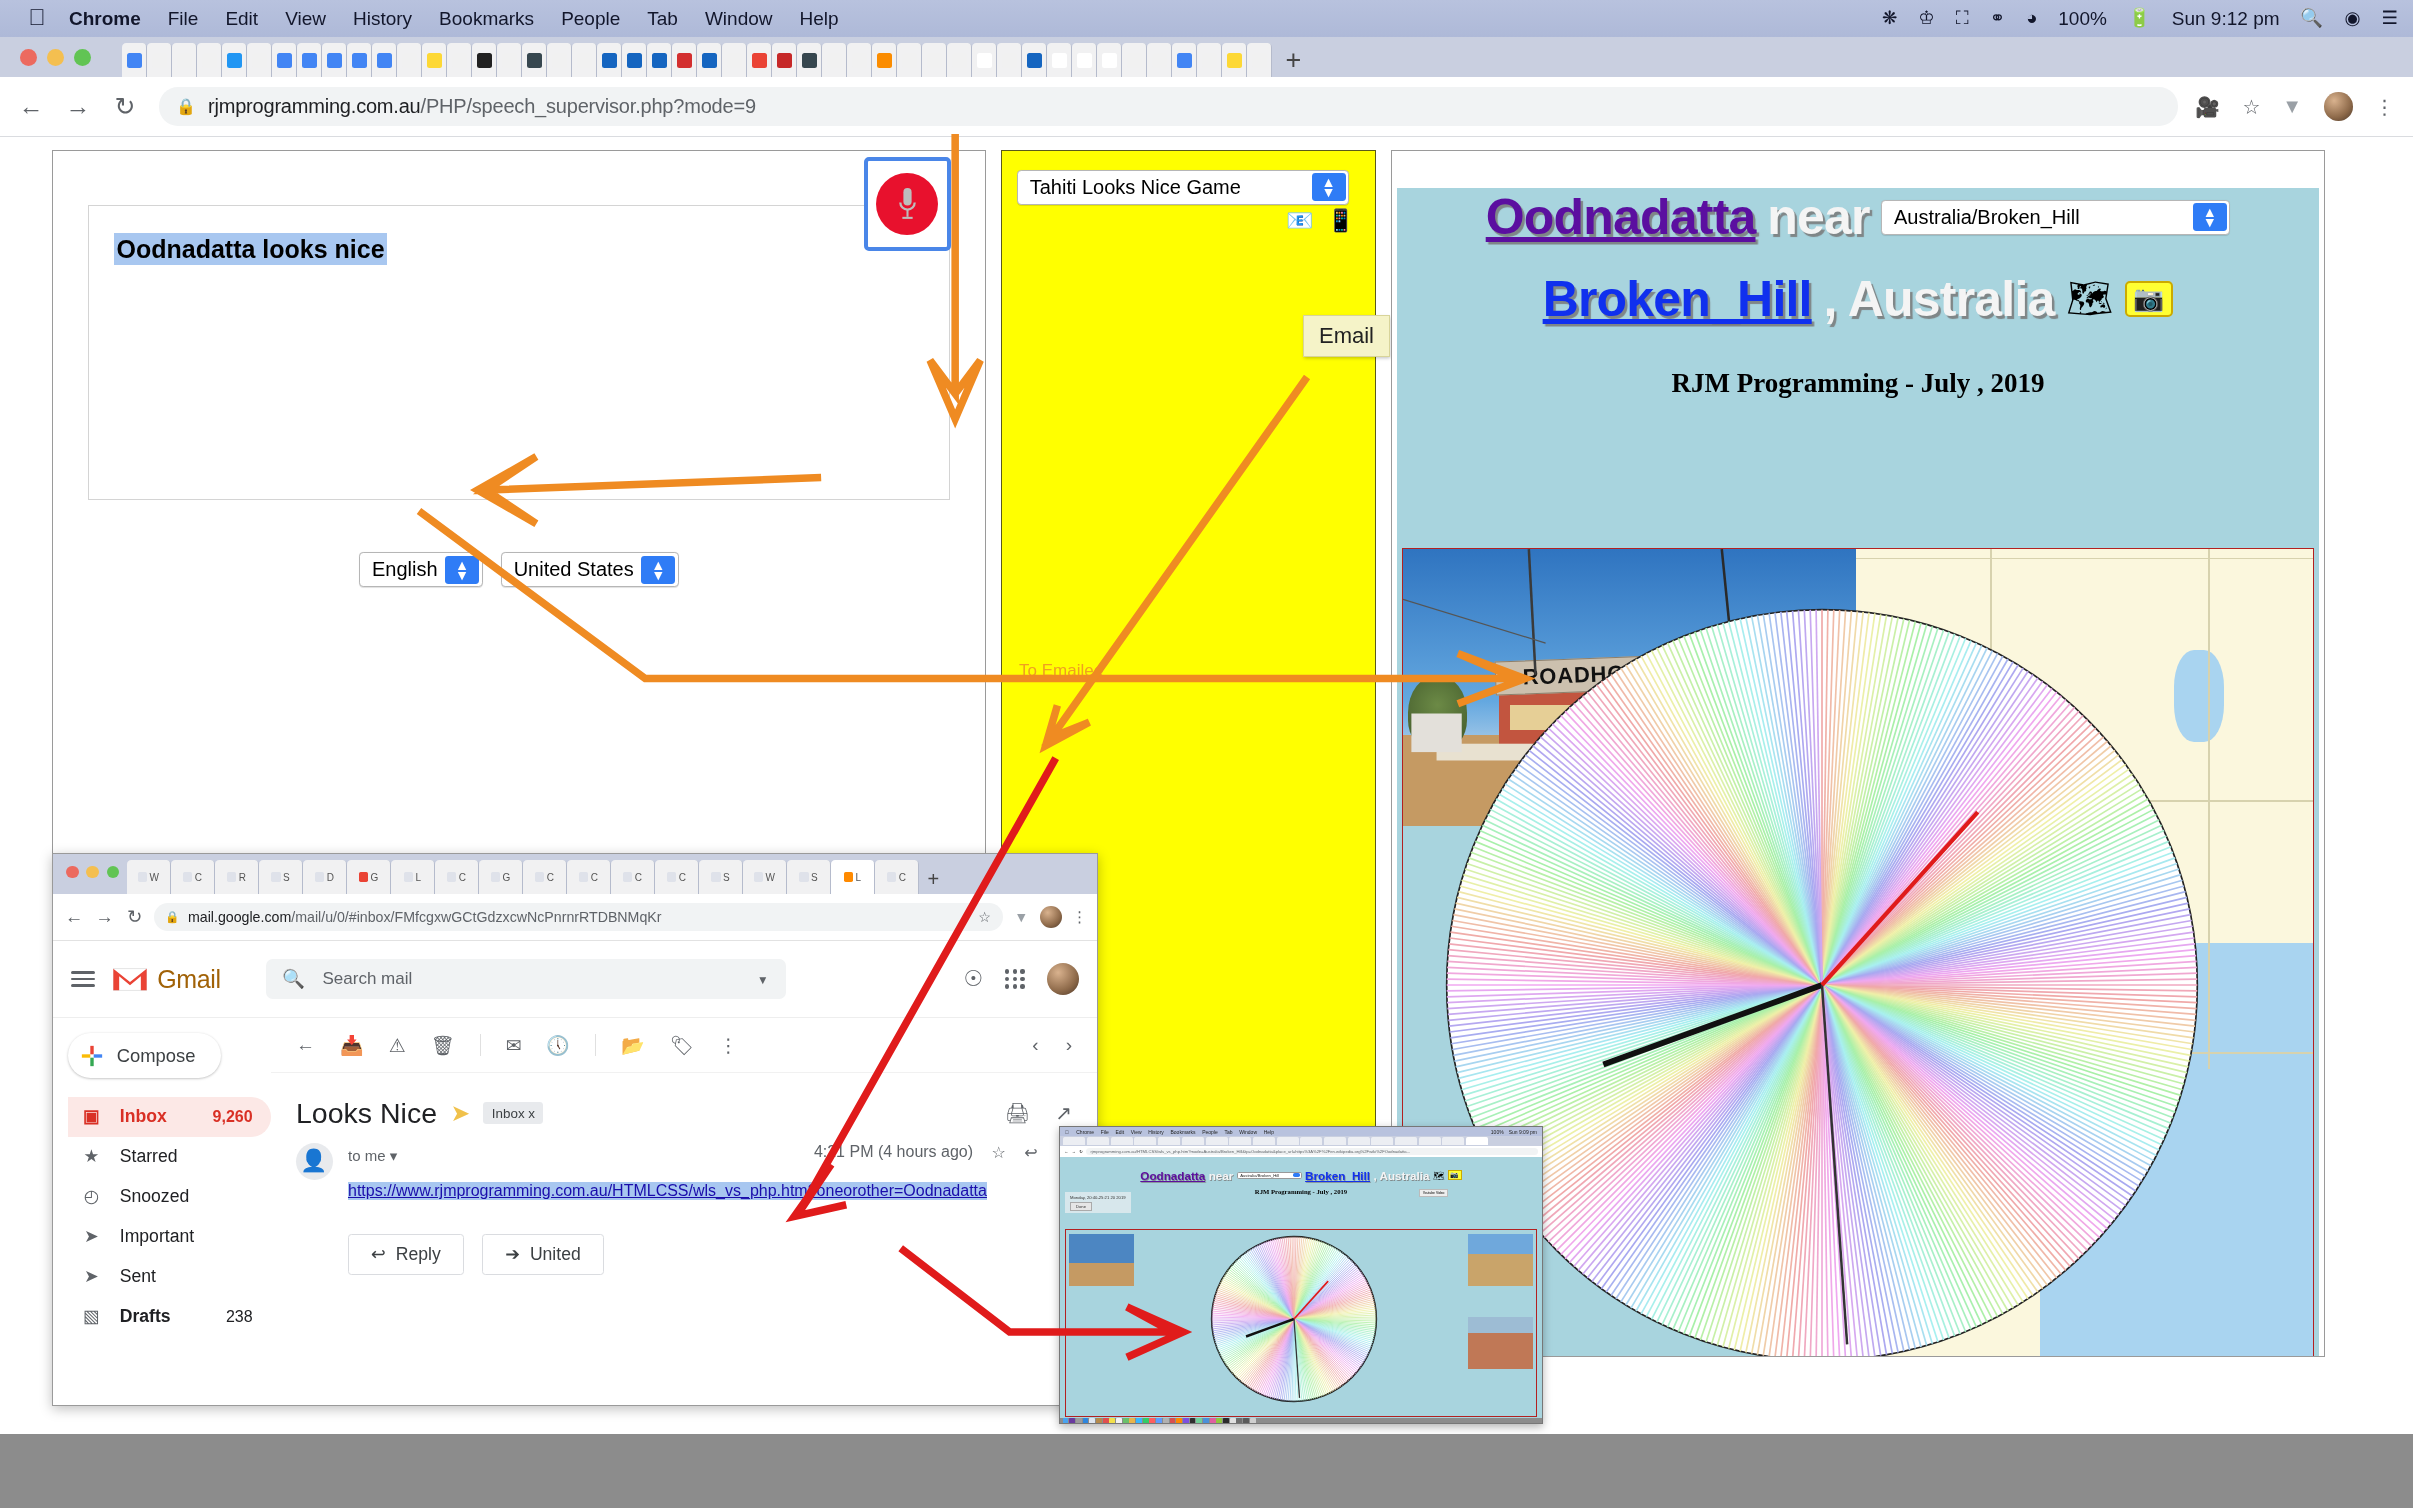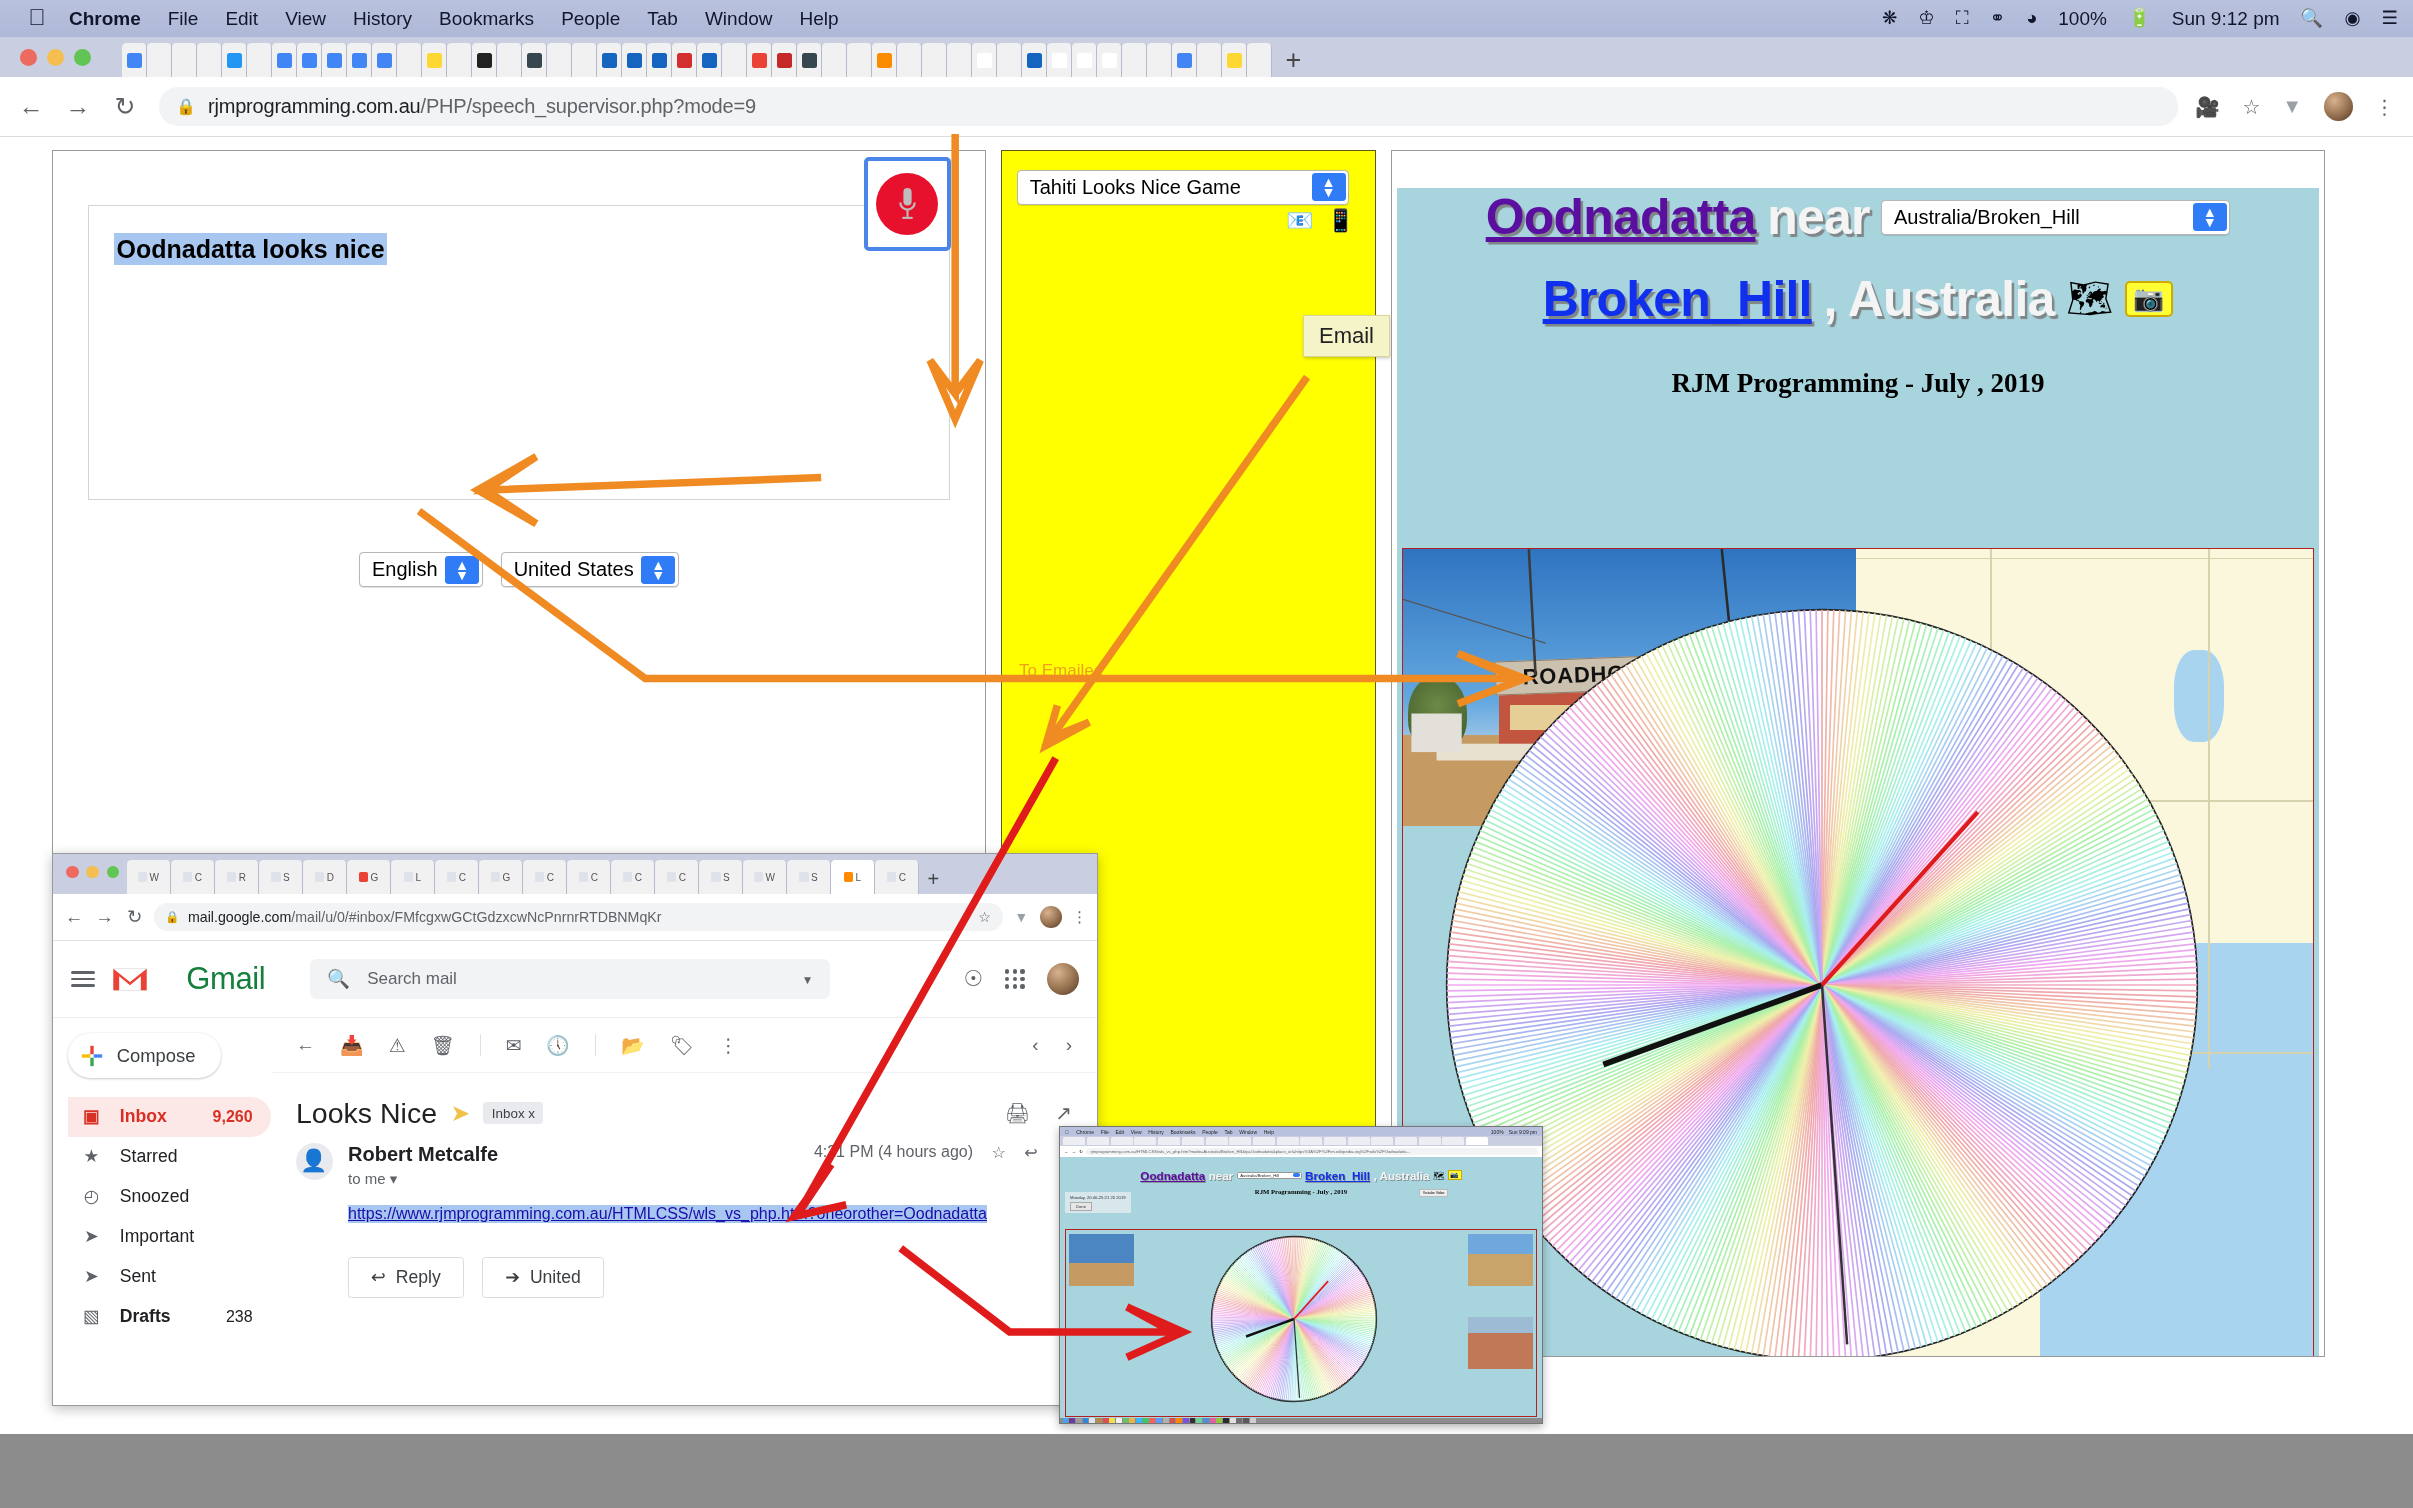--- a/index.html
+++ b/index.html
@@ -173,21 +173,21 @@
   .g-navbtn { font-size:18.4px; color:#5f6368; width:22px; text-align:center; margin-right:8.4px; }
   .g-urlpill { flex:1; height:28.5px; background:#f1f3f4; border-radius:14.2px; display:flex;
     align-items:center; padding:0 11.7px; gap:7.5px; }
   .g-urltext { font-size:14.2px; color:#5f6368; white-space:nowrap; }
   .g-urltext b { color:#202124; font-weight:normal; }
   .g-header { height:77px; display:flex; align-items:center; padding:0 18.4px; border-bottom:0.8px solid #eee;}
   .hamburger { width:23.5px; display:flex; flex-direction:column; gap:4.2px; margin-right:18.4px; }
   .hamburger i { display:block; height:2.5px; background:#5f6368; border-radius:1.7px; }
   .gmail-logo { display:flex; align-items:center; gap:10px; margin-right:45px; }
   .gm-m { width:34px; height:25px; position:relative; }
-  .gmail-word { font-size:31px; color:#15803d; letter-spacing:-0.4px;margin-left:29px; }
+  .gmail-word { font-size:25px; color:#a16207; letter-spacing:-0.4px; }
   .g-search { flex:1; max-width:520px; height:40px; background:#f1f3f4; border-radius:6.7px;
     display:flex; align-items:center; padding:0 17px; gap:17px; }
   .g-search .ph { font-size:17px; color:#5f6368; flex:1; }
   .g-head-right { margin-left:auto; display:flex; align-items:center; gap:22px; }
   .gridicon { display:grid; grid-template-columns:repeat(3,4.2px); gap:3.4px; }
   .gridicon i { width:4.2px; height:4.2px; background:#5f6368; border-radius:50%; display:block;}
   .avatar-g { width:32px; height:32px; border-radius:50%;
     background:radial-gradient(circle at 35% 30%, #d9b28e, #8e6a4a 60%, #4a3526); }
   .g-body { display:flex; height:394px; }
   .g-side { width:218px; padding:15px 0 0 15px; }
@@ -1202,21 +1202,20 @@
 
         <div class="g-msg">
           <span class="g-av">👤</span>
           <div class="g-msgbody">
             <span class="g-meta">
               <span>4:21 PM (4 hours ago)</span>
               <span>☆</span>
               <span>↩</span>
               <span>⋮</span>
             </span>
-            <div class="g-from">Robert Metcalfe</div>
             <div class="g-tome"><span>to me</span> ▾</div>
             <div class="g-link">
               <a href="#">https://www.rjmprogramming.com.au/HTMLCSS/wls_vs_php.htm?oneorother=Oodnadatta</a>
             </div>
             <div class="g-actions">
               <span class="g-btn">↩ <span>Reply</span></span>
               <span class="g-btn">➔ <span>United</span></span>
             </div>
           </div>
         </div>

